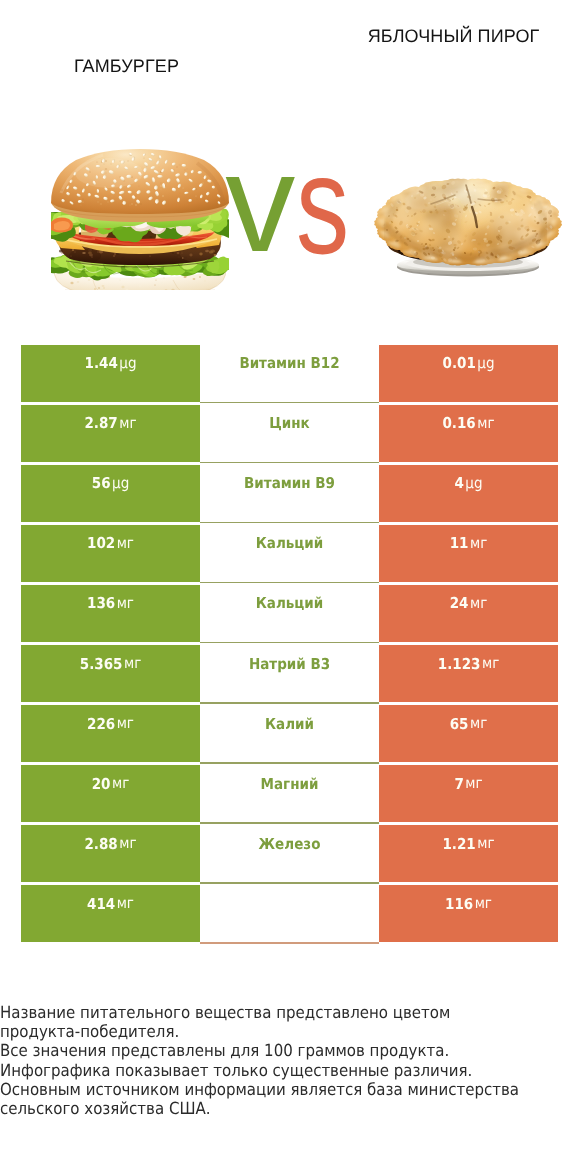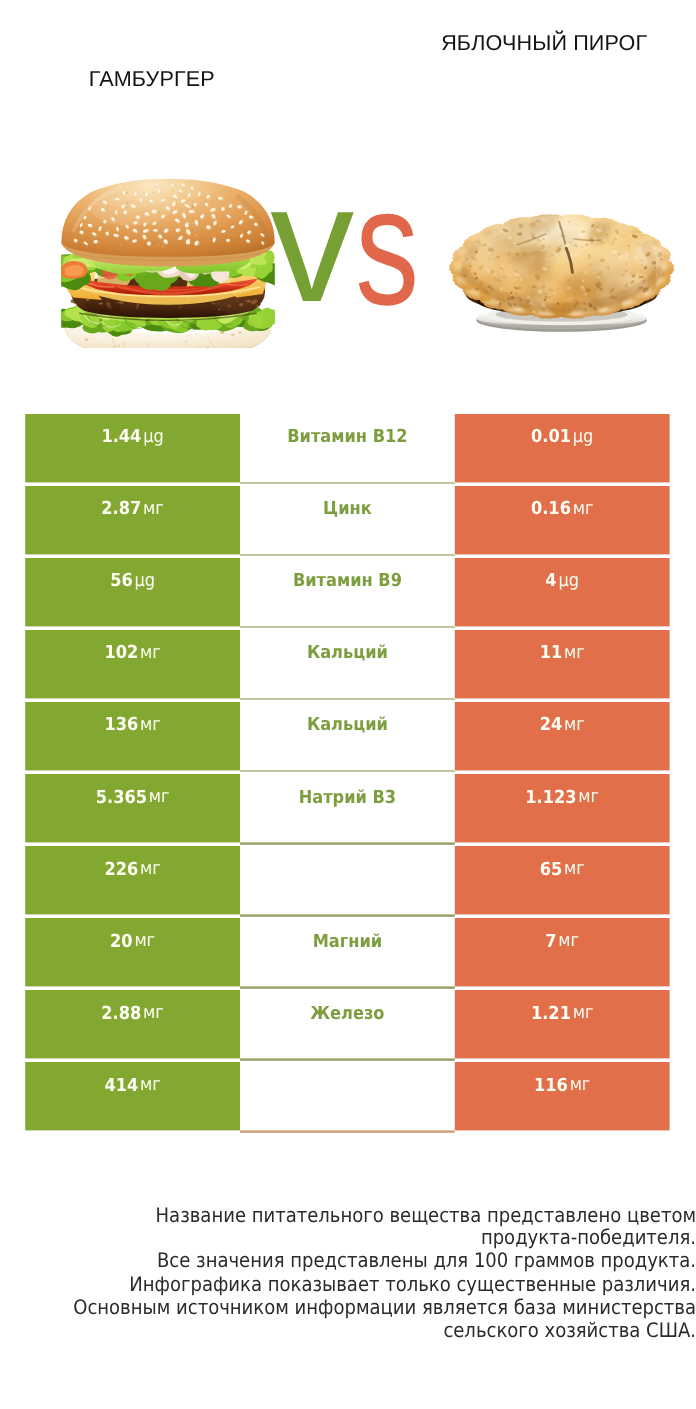--- a/index.html
+++ b/index.html
@@ -31,21 +31,21 @@
        color:#fdfdf4;letter-spacing:0px;white-space:nowrap;}
   .unit{font-size:15px;font-weight:400;margin-left:1.5px;letter-spacing:0px;position:relative;top:-0.5px;text-align:center;}
   .nut{font-family:"DejaVu Sans",sans-serif;font-stretch:condensed;font-size:15px;font-weight:bold;
        letter-spacing:0px;white-space:nowrap;}
   .nut.green{color:#7d9e3e;}
   .nut.orange{color:#d2704e;}
   .midline{position:absolute;left:179px;top:57.1px;width:179px;height:1.5px;}
   .midline.green{background:#97a161;}
   .midline.orange{background:#d19b7c;}
 
-  #footer{position:absolute;left:0;top:1002.7px;width:580px;text-align:right;color:#2b2b2b;
+  #footer{position:absolute;left:0;top:1002.7px;width:580px;text-align:left;color:#2b2b2b;
           font-family:"DejaVu Sans",sans-serif;font-stretch:condensed;font-size:16.7px;line-height:19.35px;}
   #footer div{white-space:nowrap;}
 </style>
 </head>
 <body>
 
 <div class="page">
 
   <div class="title" id="title-left">Гамбургер</div>
   <div class="title" id="title-right">Яблочный пирог</div>
@@ -1122,20 +1122,23 @@
           <span class="val">1.123</span>
           <span class="val unit">мг</span>
         </div>
         <div class="midline green"></div>
       </div>
       <div class="row">
         <div class="cell cell-left">
           <span class="val">226</span>
           <span class="val unit">мг</span>
         </div>
+        <div class="cell cell-mid">
+          <span class="nut green">Калий</span>
+        </div>
         <div class="cell cell-right">
           <span class="val">65</span>
           <span class="val unit">мг</span>
         </div>
         <div class="midline green"></div>
       </div>
       <div class="row">
         <div class="cell cell-left">
           <span class="val">20</span>
           <span class="val unit">мг</span>

